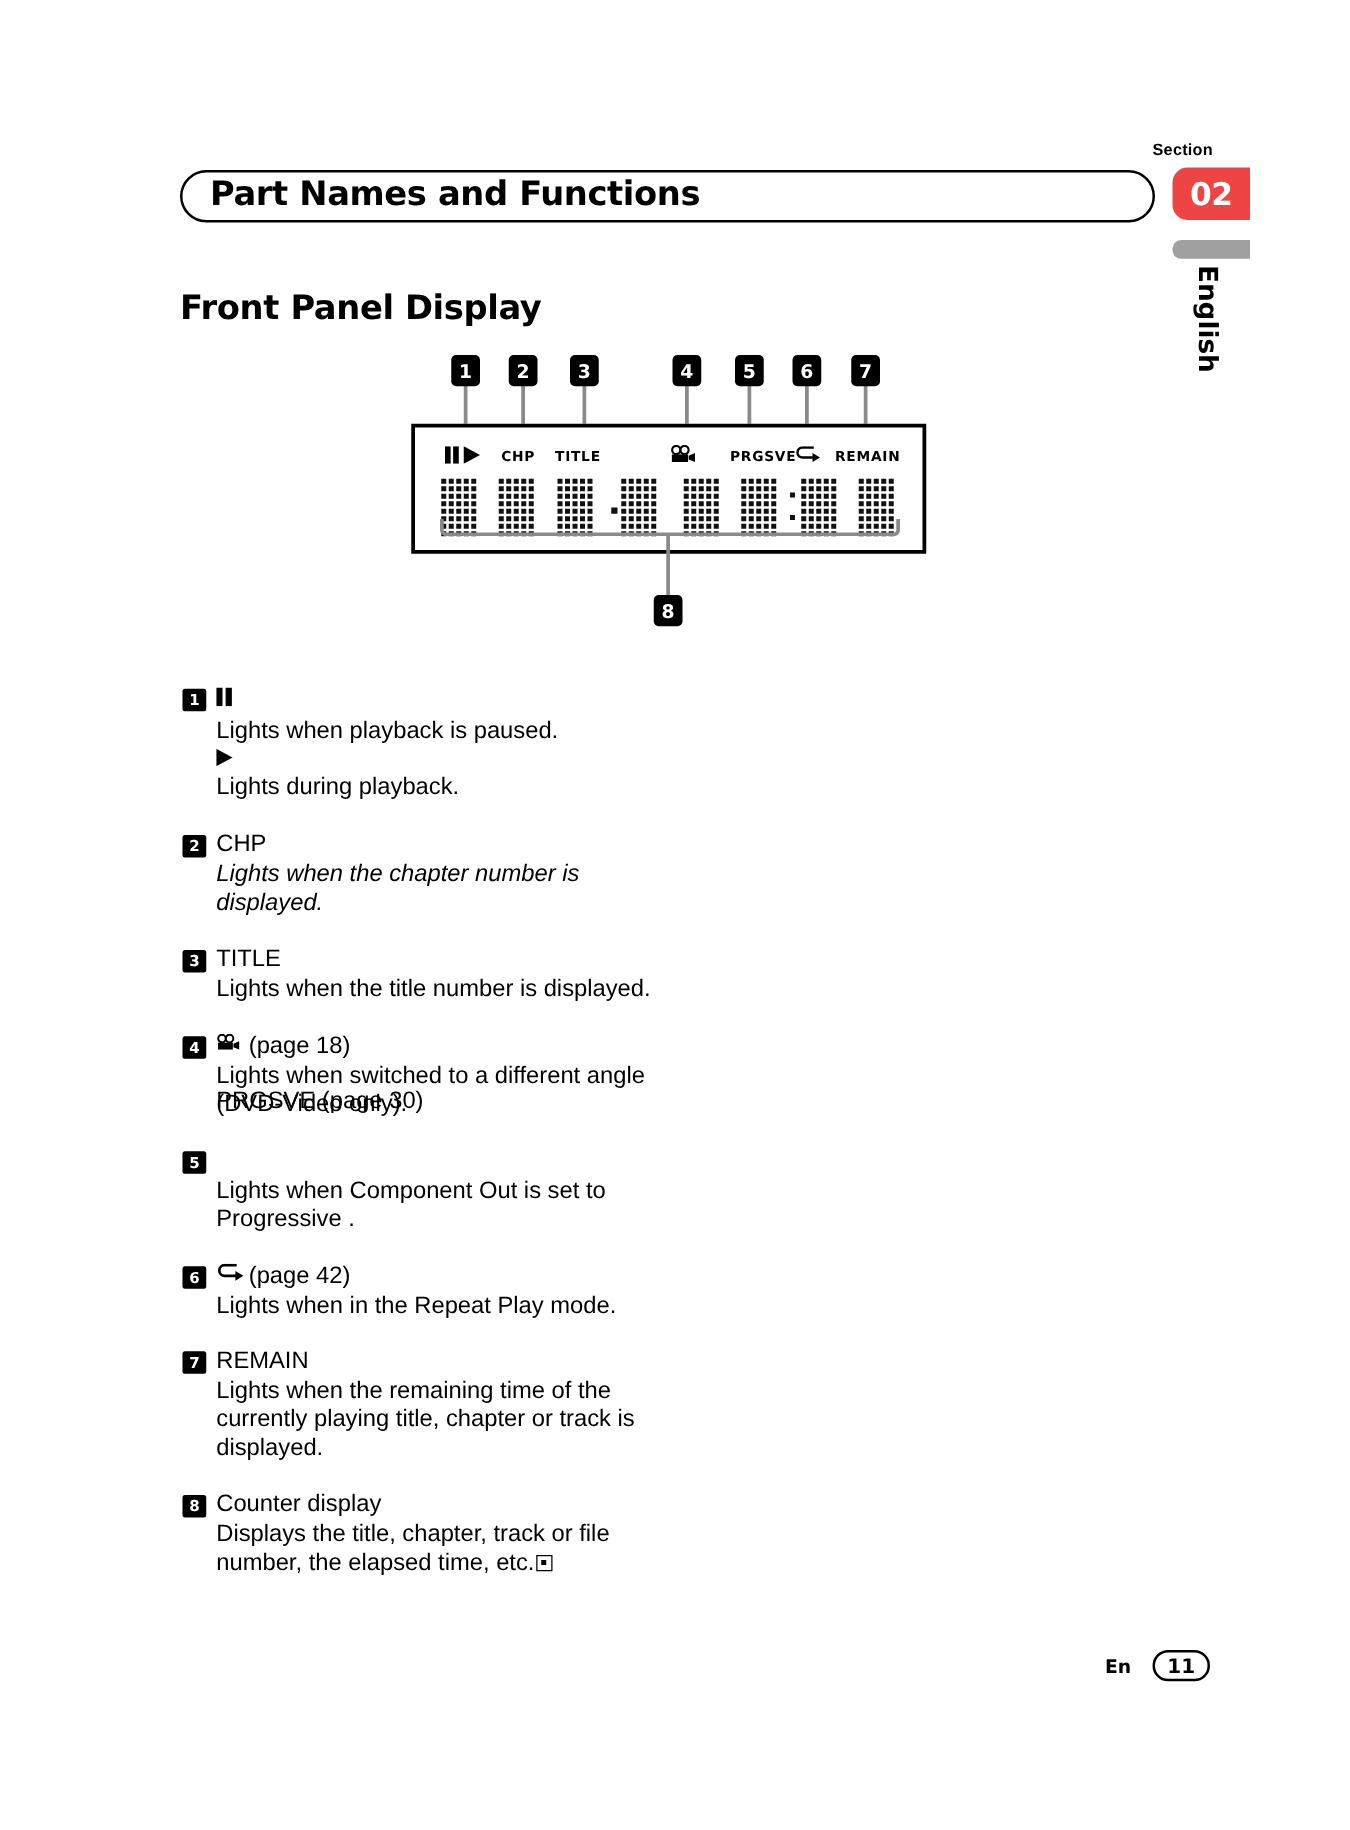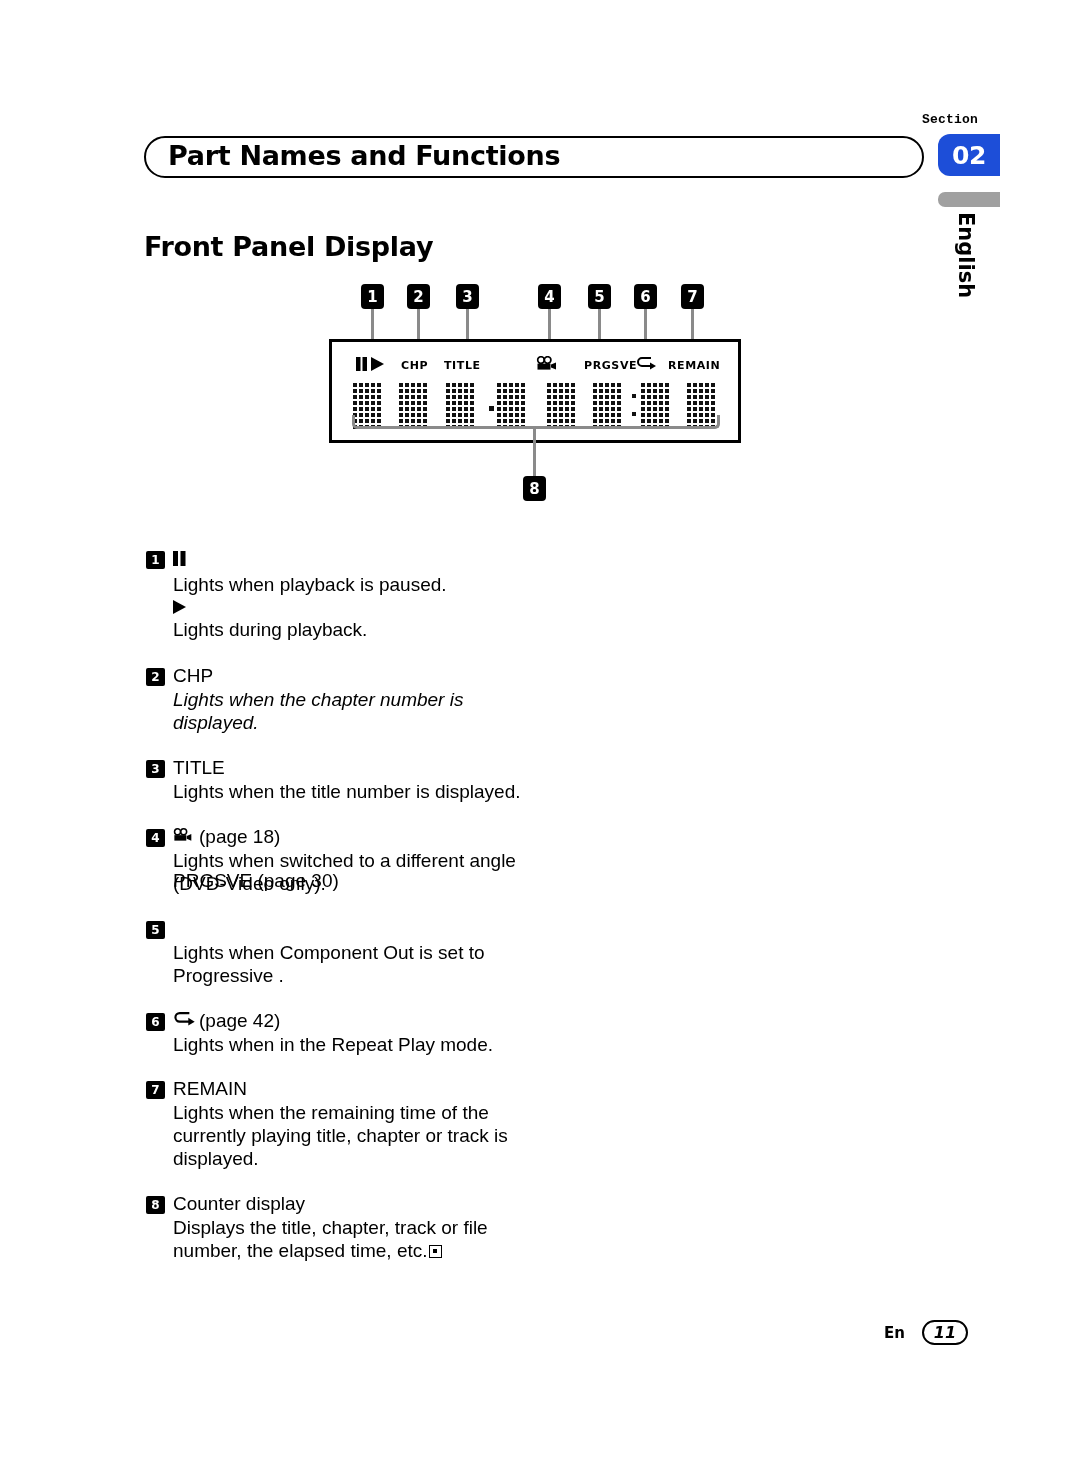--- a/index.html
+++ b/index.html
@@ -17,29 +17,29 @@
   }
 
   
   .section-label {
     position: absolute;
     left: 922px;
     top: 112px;
     font-size: 13px;
     font-weight: bold;
     letter-spacing: .2px;
-    font-family: Liberation Mono, monospace;
+    font-family: Liberation Sans, sans-serif;
   }
   .section-tab {
     position: absolute;
     left: 938px;
     top: 134px;
     width: 62px;
     height: 42px;
-    background: #1d4ed8;
+    background: #ef4444;
     border-radius: 12px 0 0 12px;
     color: #ffffff;
     font-family: "DejaVu Sans", sans-serif;
     font-size: 25px;
     font-weight: bold;
     display: flex;
     align-items: center;
     justify-content: center;
     letter-spacing: -0.5px;
   }
@@ -201,21 +201,20 @@
     height: 25px;
     border: 2px solid #000;
     border-radius: 13px;
     box-sizing: border-box;
     font-size: 16px;
     font-weight: bold;
     font-family: "DejaVu Sans", sans-serif;
     display: flex;
     align-items: center;
     justify-content: center;
-    font-style: italic;
   }
 
   .endmark {
     display: inline-block;
     width: 13px;
     height: 13px;
     border: 1.5px solid #000;
     box-sizing: border-box;
     position: relative;
     vertical-align: -1px;

